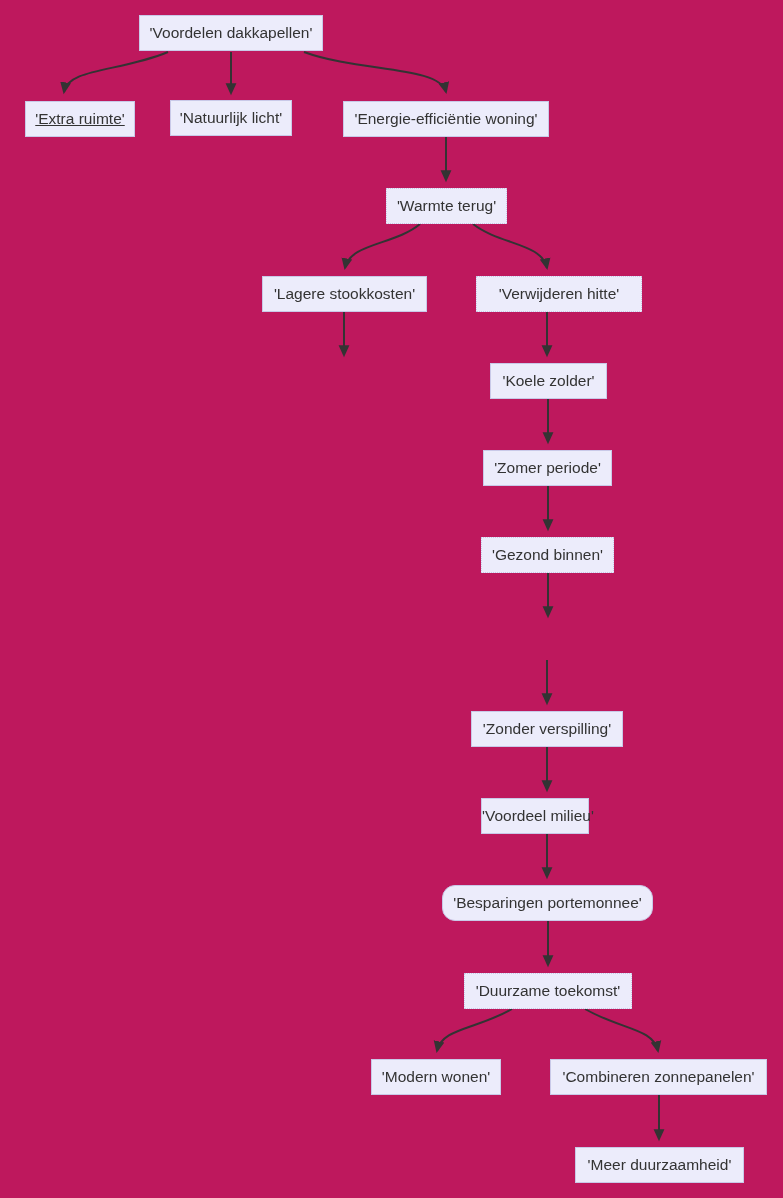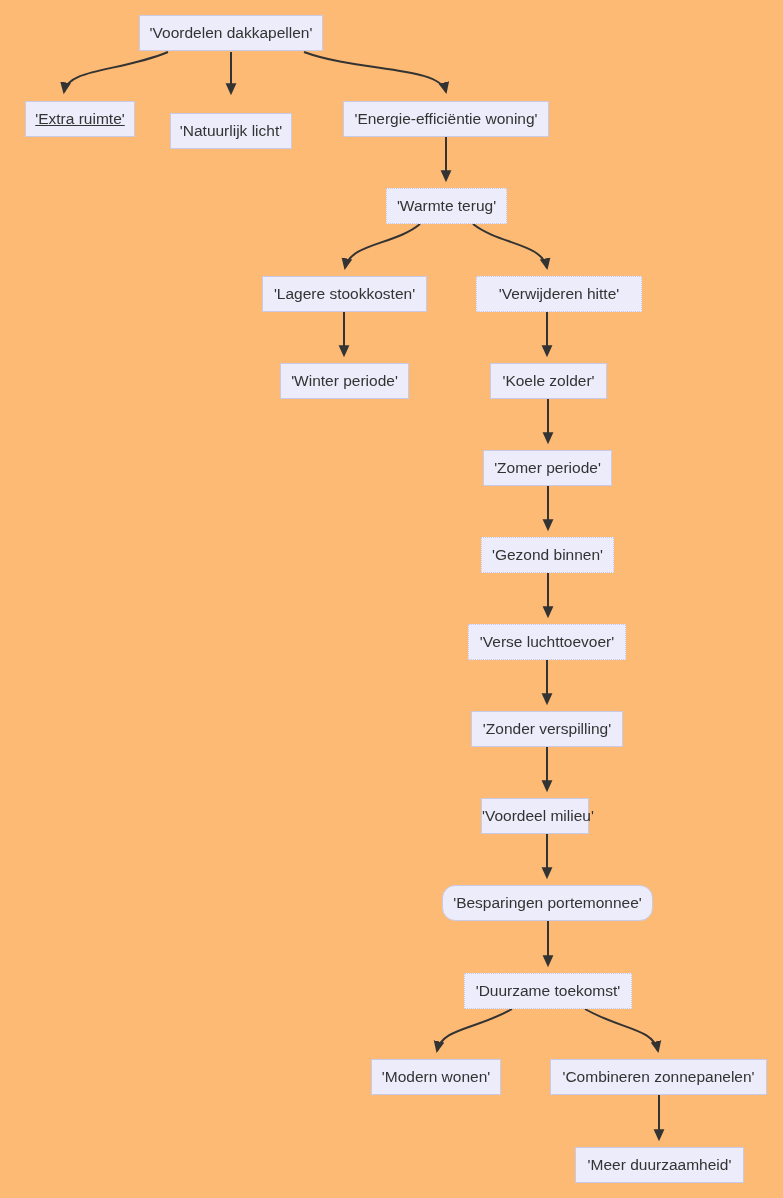--- a/index.html
+++ b/index.html
@@ -1,19 +1,19 @@
 <!DOCTYPE html>
 <html><head>
 <meta charset="utf-8">
 <style>
   html,body{margin:0;padding:0;background:#8159CE;}
   #stage{
     position:relative;
     width:783px;height:1198px;
-    background:#fdba74;
+    background:#be185d;
     font-family:"Liberation Sans", sans-serif;
     overflow:hidden;
   }
   #edges{position:absolute;left:0;top:0;width:783px;height:1198px;}
   .node{
     position:absolute;
     box-sizing:border-box;
     height:36px;
     background:#ECECFB;
     border:1px solid #C9C9E8;
@@ -53,34 +53,32 @@
     <path class="edge" marker-end="url(#arrow)" d="M 547 834 L 547 877"></path>
     <path class="edge" marker-end="url(#arrow)" d="M 548 921 L 548 965"></path>
     <path class="edge" marker-end="url(#arrow)" d="M 512 1009 C 475 1030, 442 1028, 437 1051"></path>
     <path class="edge" marker-end="url(#arrow)" d="M 585 1009 C 622 1030, 653 1028, 658 1051"></path>
     <path class="edge" marker-end="url(#arrow)" d="M 659 1095 L 659 1139"></path>
   </svg>
 
   <div class="node" style="left:139px;top:15px;width:184px;">'Voordelen dakkapellen'</div>
 
   <div class="node" style="left:25px;top:101px;width:110px;text-decoration:underline;">'Extra ruimte'</div>
-  <div class="node" style="left:170px;top:113px;width:122px;">'Natuurlijk licht'</div>
+  <div class="node" style="left:170px;top:100px;width:122px;">'Natuurlijk licht'</div>
   <div class="node" style="left:343px;top:101px;width:206px;">'Energie-efficiëntie woning'</div>
 
   <div class="node dotted" style="left:386px;top:188px;width:121px;">'Warmte terug'</div>
 
   <div class="node" style="left:262px;top:276px;width:165px;">'Lagere stookkosten'</div>
   <div class="node dotted" style="left:476px;top:276px;width:166px;">'Verwijderen hitte'</div>
 
-  <div class="node" style="left:280px;top:363px;width:129px;">'Winter periode'</div>
   <div class="node" style="left:490px;top:363px;width:117px;">'Koele zolder'</div>
 
   <div class="node" style="left:483px;top:450px;width:129px;">'Zomer periode'</div>
   <div class="node dotted" style="left:481px;top:537px;width:133px;">'Gezond binnen'</div>
-  <div class="node dotted" style="left:468px;top:624px;width:158px;">'Verse luchttoevoer'</div>
   <div class="node" style="left:471px;top:711px;width:152px;">'Zonder verspilling'</div>
   <div class="node" style="left:481px;top:798px;width:108px;">'Voordeel milieu'</div>
   <div class="node" style="left:442px;top:885px;width:211px;border-radius:13px;">'Besparingen portemonnee'</div>
   <div class="node dotted" style="left:464px;top:973px;width:168px;">'Duurzame toekomst'</div>
 
   <div class="node" style="left:371px;top:1059px;width:130px;">'Modern wonen'</div>
   <div class="node" style="left:550px;top:1059px;width:217px;">'Combineren zonnepanelen'</div>
 
   <div class="node" style="left:575px;top:1147px;width:169px;">'Meer duurzaamheid'</div>
 

